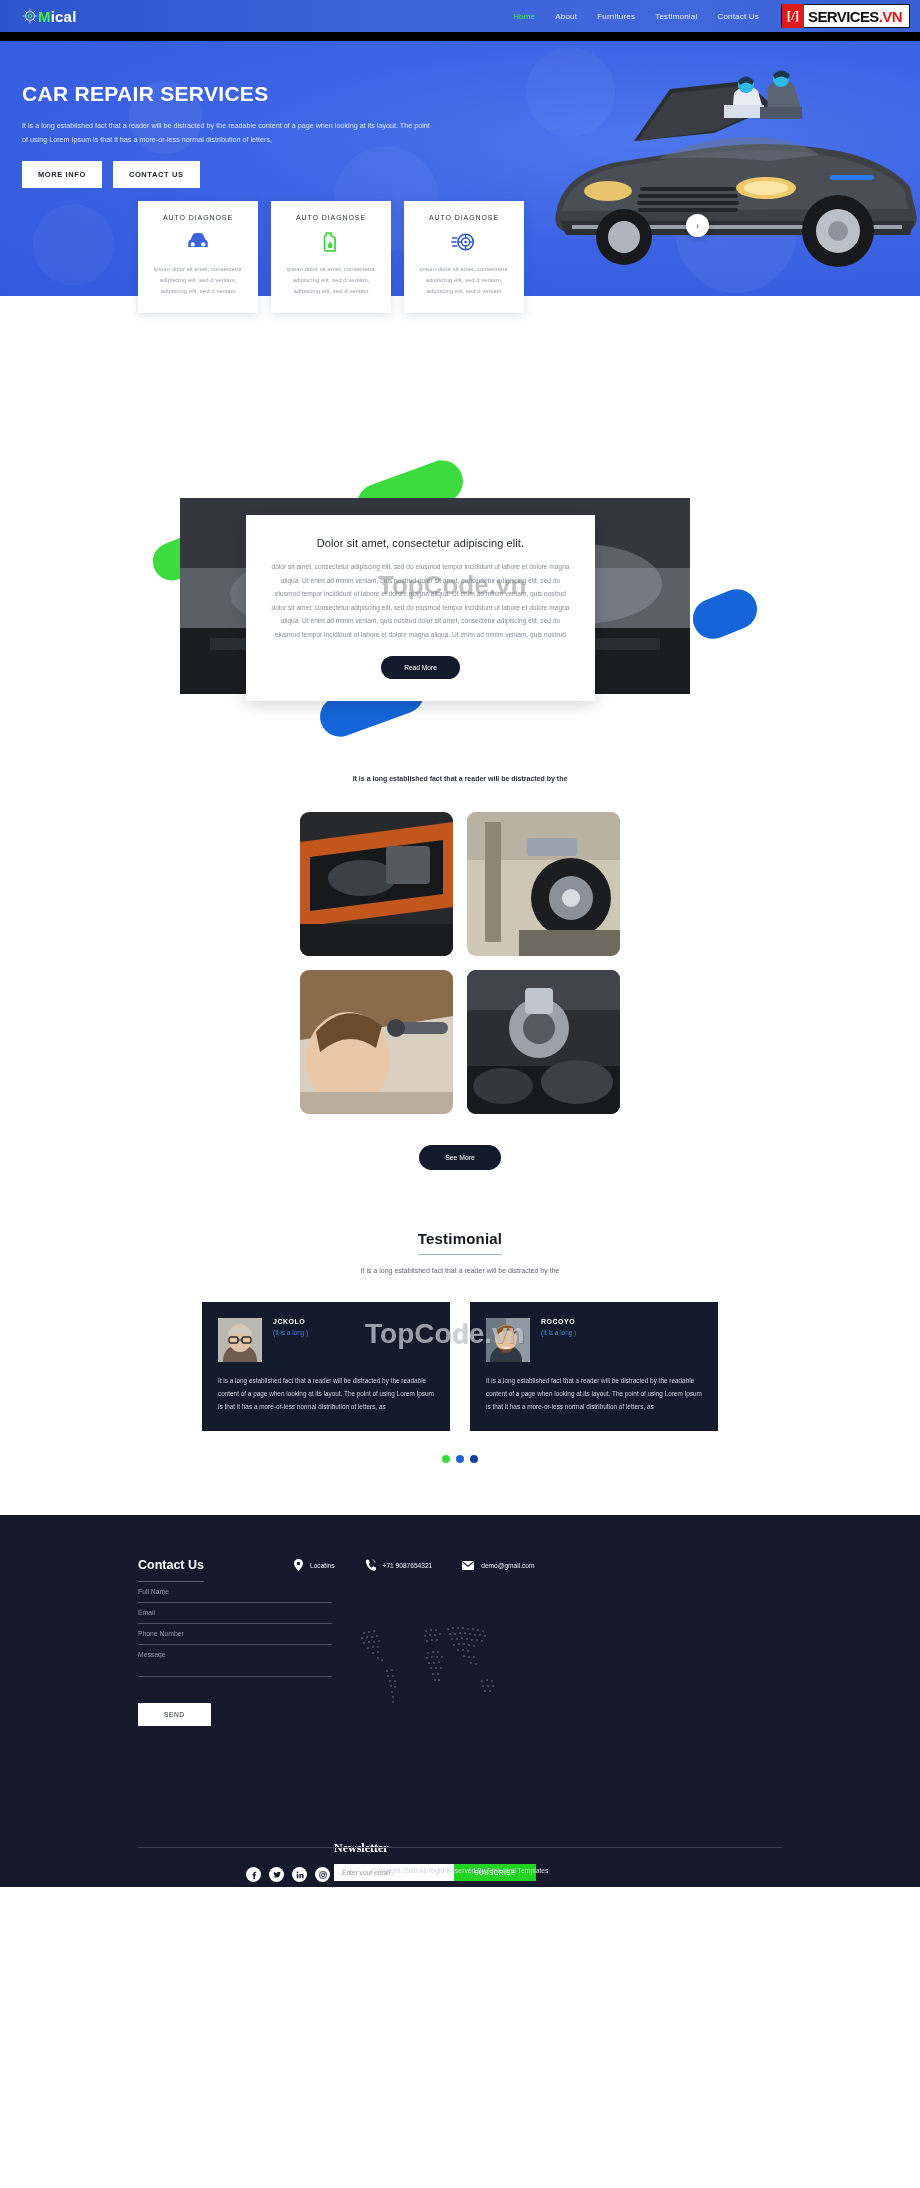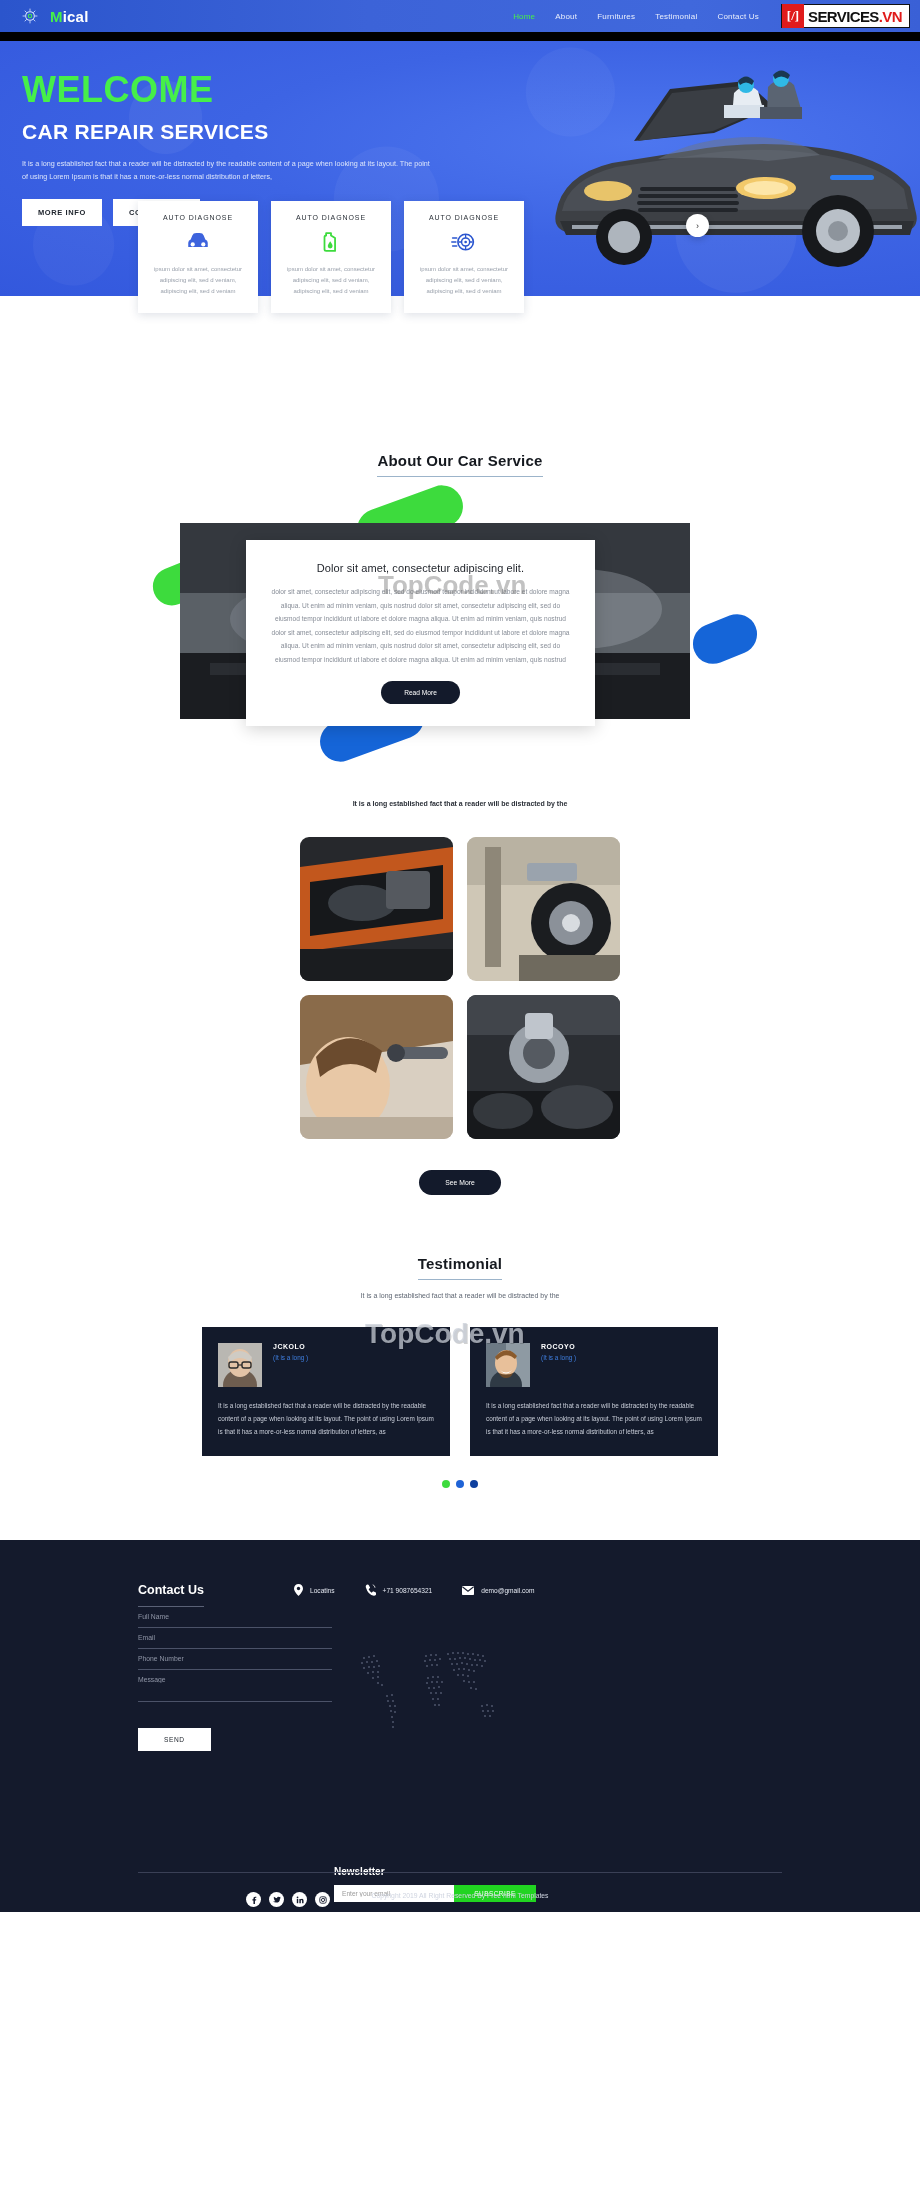--- a/index.html
+++ b/index.html
@@ -30,21 +30,21 @@
   
   .topbar {
     height: 32px;
     background: linear-gradient(90deg, #2b55cc 0%, #3c63d8 40%, #4068dc 75%, #3a60d6 100%);
     display: flex;
     align-items: center;
     padding: 0 10px 0 22px;
     position: relative;
     z-index: 40;
   }
-  .logo-wrap { display: flex; align-items: center; gap: 12px; }
+  .logo-wrap { display: flex; align-items: center; gap: 0; }
   .logo-mark { width: 16px; height: 16px; display:block; }
   .logo-text {
     font-size: 15px; font-weight: bold; letter-spacing: .2px;
   }
   .logo-text .g { color: #46ef4a; }
   .logo-text .w { color: #ffffff; }
 
   .nav { margin-left: auto; display: flex; align-items: center; gap: 20px; }
   .nav a {
     color: #e9eefc; font-size: 8px; text-decoration: none; letter-spacing: .2px;
@@ -248,21 +248,21 @@
   .worldmap { width:100%; height:100%; display:block; }
 
   .socials { display:flex; gap: 8px; margin-top: 20px; position:absolute; left: 246px; top: 292px; }
   .soc {
     width: 15px; height: 15px; border-radius:50%; background:#fff;
     display:flex; align-items:center; justify-content:center; cursor:pointer;
   }
   .soc svg { display:block; }
 
   .newsletter { position:absolute; left: 334px; top: 286px; width: 202px; }
-  .newsletter h4 { color:#fff; font-size: 10px; font-weight: bold; }
+  .newsletter h4 { color:#fff; font-size: 12px; font-weight: bold; font-family: Liberation Serif, serif; }
   .nl-row { display:flex; margin-top: 8px; height: 17px; }
   .nl-input {
     flex: 1; border:none; background:#fff; font-size: 6.6px; color:#555;
     padding: 0 8px; font-family:"Liberation Sans", sans-serif; outline:none;
   }
   .nl-input::placeholder { color:#9a9a9a; }
   .nl-btn {
     width: 82px; background:#21d421; color:#fff; border:none; font-size: 6.4px;
     letter-spacing:.5px; cursor:pointer; font-family:"Liberation Sans", sans-serif;
   }
@@ -345,21 +345,20 @@
     <circle cx="300" cy="168" r="36" fill="#17191c"></circle>
     <circle cx="300" cy="168" r="22" fill="#b9c0c8"></circle>
     <circle cx="300" cy="168" r="10" fill="#8d949c"></circle>
     <circle cx="86" cy="174" r="28" fill="#17191c"></circle>
     <circle cx="86" cy="174" r="16" fill="#aeb5bd"></circle>
 
     <rect x="292" y="112" width="44" height="5" rx="2.5" fill="#2b7bf0"></rect>
   </svg>
 
   <div class="hero-inner">
-    <div class="hero-welcome">WELCOME</div>
     <div class="hero-title">CAR REPAIR SERVICES</div>
     <p class="hero-desc">It is a long established fact that a reader will be distracted by the readable content of a page when looking at its layout. The point of using Lorem Ipsum is that it has a more-or-less normal distribution of letters,</p>
     <div class="hero-btns">
       <button class="hero-btn">MORE INFO</button>
       <button class="hero-btn">CONTACT US</button>
     </div>
   </div>
 </section>
 
 <div class="cards-zone">
@@ -394,23 +393,20 @@
         <path d="M2 9 L7 9 M1 14 L6 14 M2 19 L7 19" stroke="#2a55cf" stroke-width="1.9" stroke-linecap="round"></path>
       </svg>
       <div class="card-desc">ipsum dolor sit amet, consectetur adipiscing elit, sed d veniam, adipiscing elit, sed d veniam</div>
     </div>
 
   </div>
   <div class="carousel-next">›</div>
 </div>
 
 <section class="about">
-  <div class="sec-head">
-    <h2>About Our Car Service</h2>
-  </div>
 
   <div class="about-stage">
     <div class="blob blob-green-top"></div>
     <div class="blob blob-green-left"></div>
     <div class="blob blob-blue-right"></div>
     <div class="blob blob-blue-bottom"></div>
 
     <div class="about-photo">
       <svg class="about-photo-svg" viewBox="0 0 510 196" preserveAspectRatio="none">
         <rect width="510" height="196" fill="#16181c"></rect>

